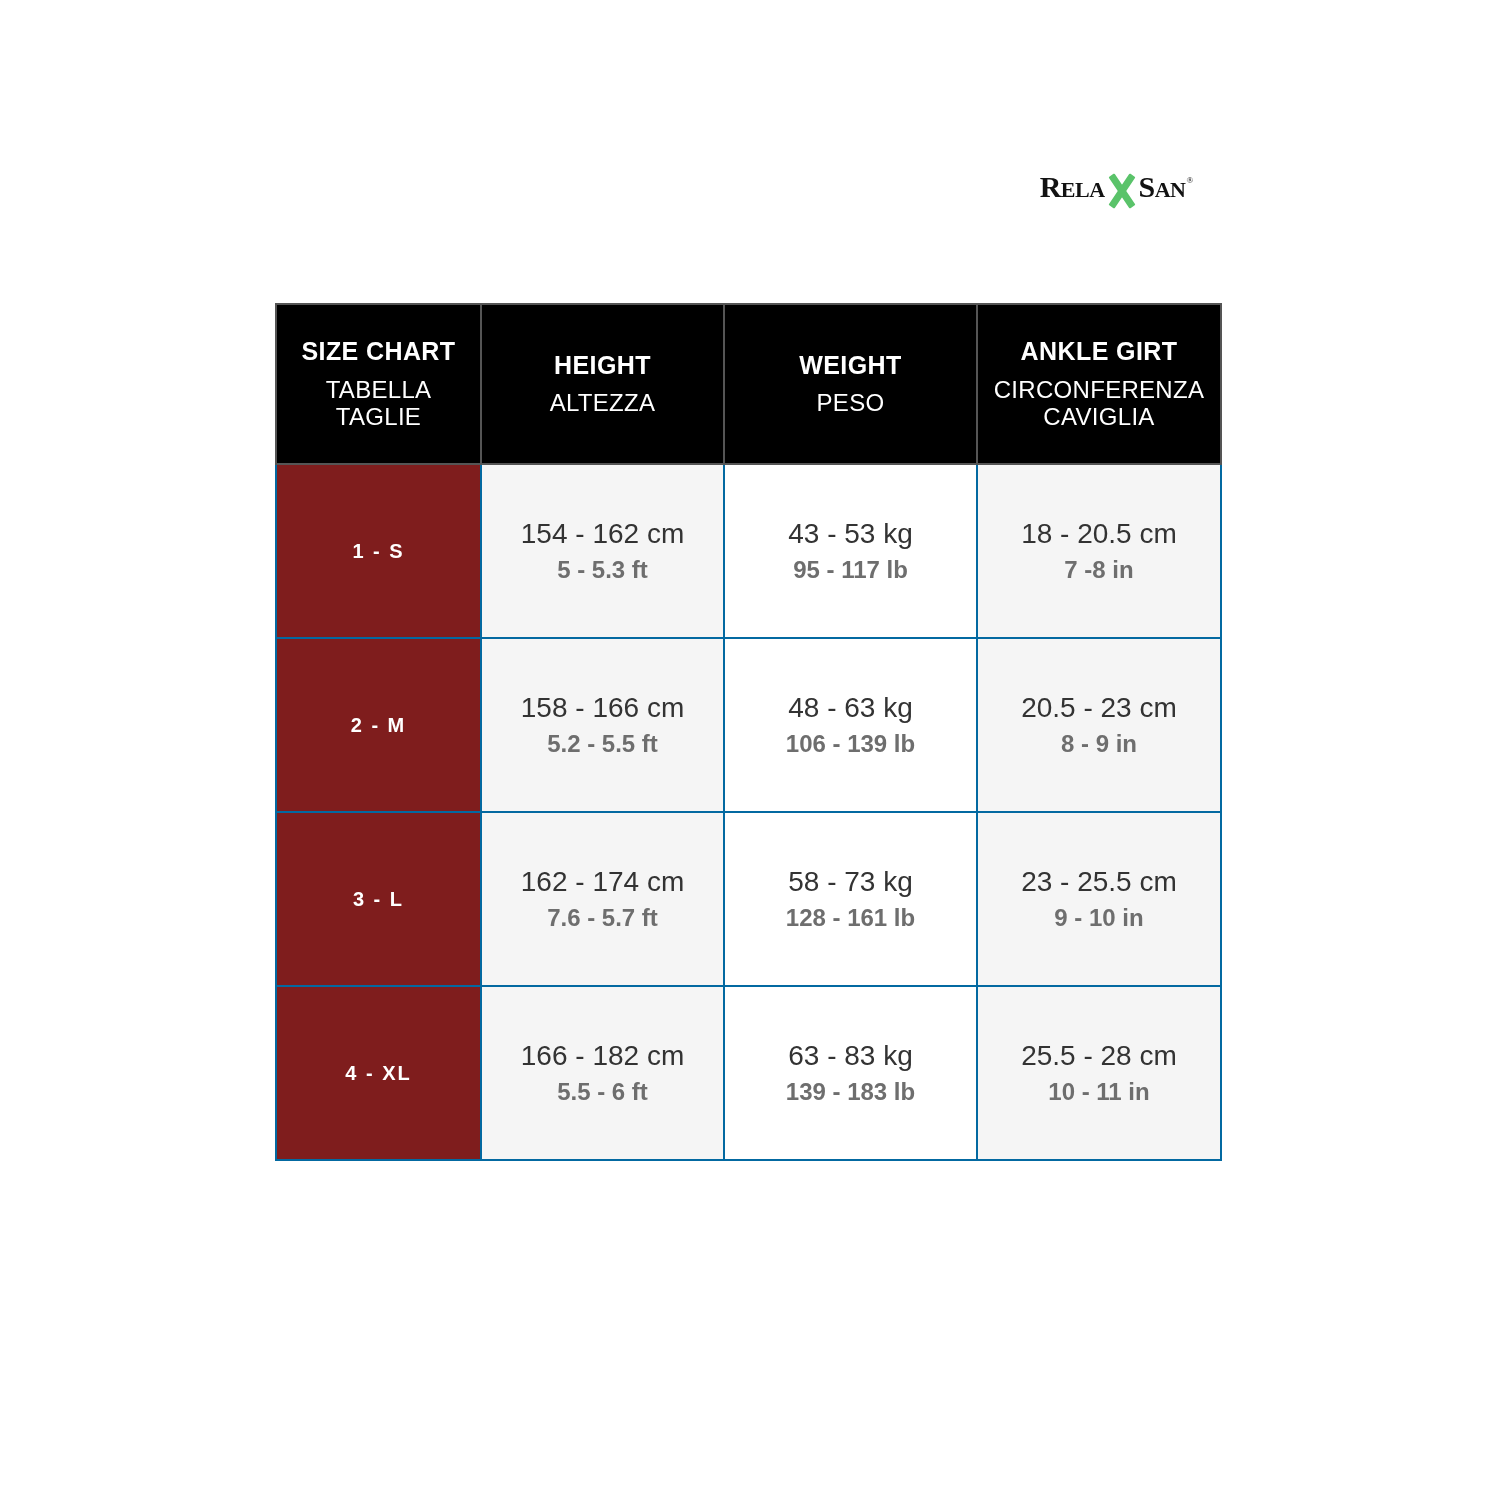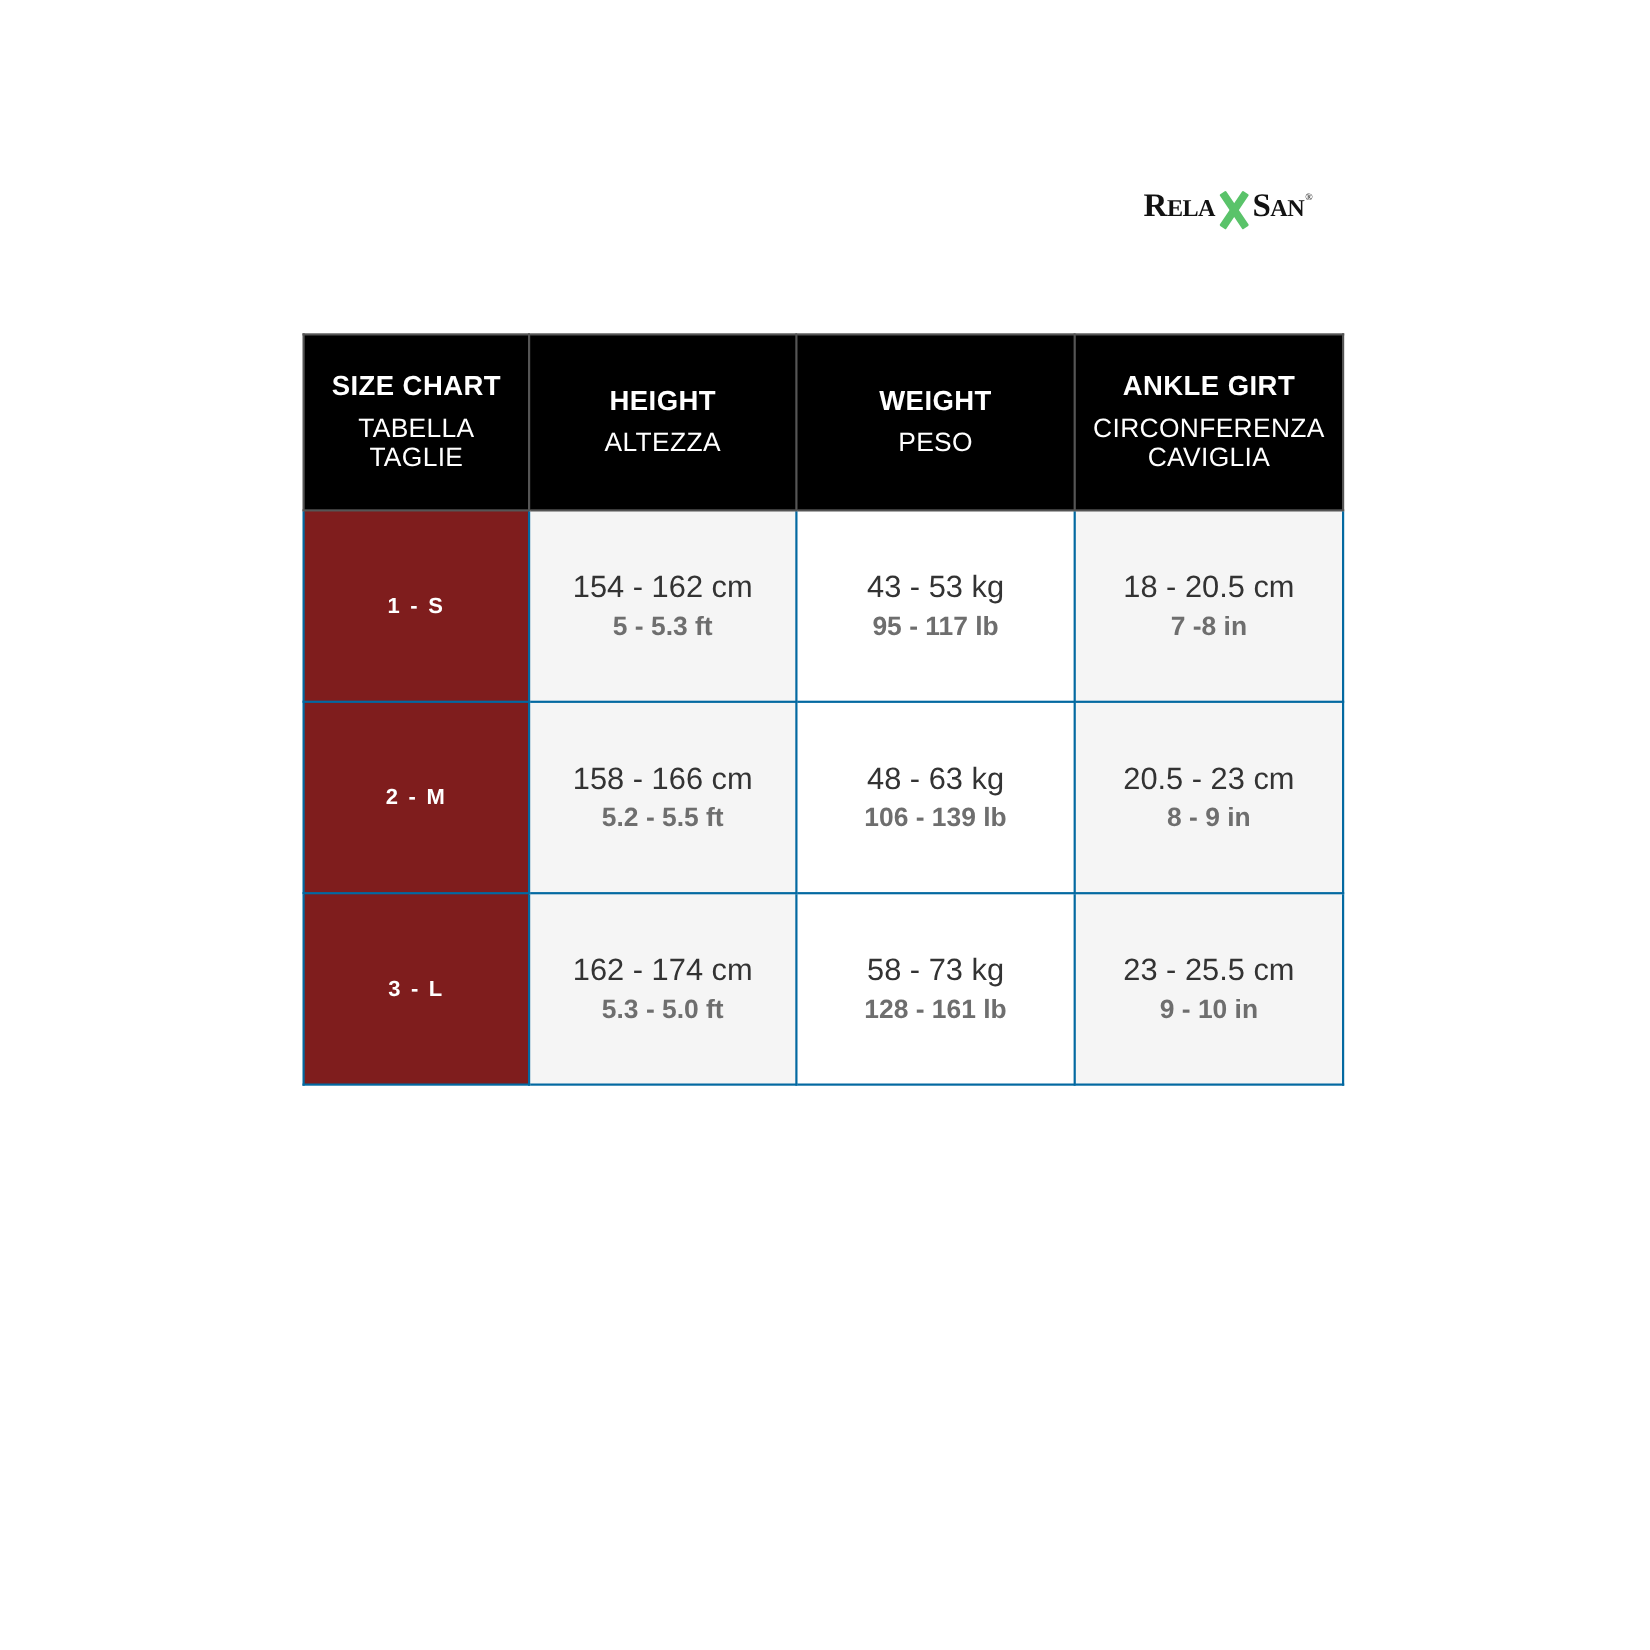--- a/index.html
+++ b/index.html
@@ -217,28 +217,43 @@
       <td class="val tint">
         <div class="main">20.5 - 23 cm</div>
         <div class="sub">8 - 9 in</div>
       </td>
     </tr>
 
     <tr>
       <td class="size-cell">3 - L</td>
       <td class="val tint">
         <div class="main">162 - 174 cm</div>
-        <div class="sub">5.3 - 5.0 ft</div>
+        <div class="sub">7.6 - 5.7 ft</div>
       </td>
       <td class="val">
         <div class="main">58 - 73 kg</div>
         <div class="sub">128 - 161 lb</div>
       </td>
       <td class="val tint">
         <div class="main">23 - 25.5 cm</div>
         <div class="sub">9 - 10 in</div>
       </td>
     </tr>
 
+    <tr>
+      <td class="size-cell">4 - XL</td>
+      <td class="val tint">
+        <div class="main">166 - 182 cm</div>
+        <div class="sub">5.5 - 6 ft</div>
+      </td>
+      <td class="val">
+        <div class="main">63 - 83 kg</div>
+        <div class="sub">139 - 183 lb</div>
+      </td>
+      <td class="val tint">
+        <div class="main">25.5 - 28 cm</div>
+        <div class="sub">10 - 11 in</div>
+      </td>
+    </tr>
 
 
   </tbody>
 </table>
 
 </body></html>

